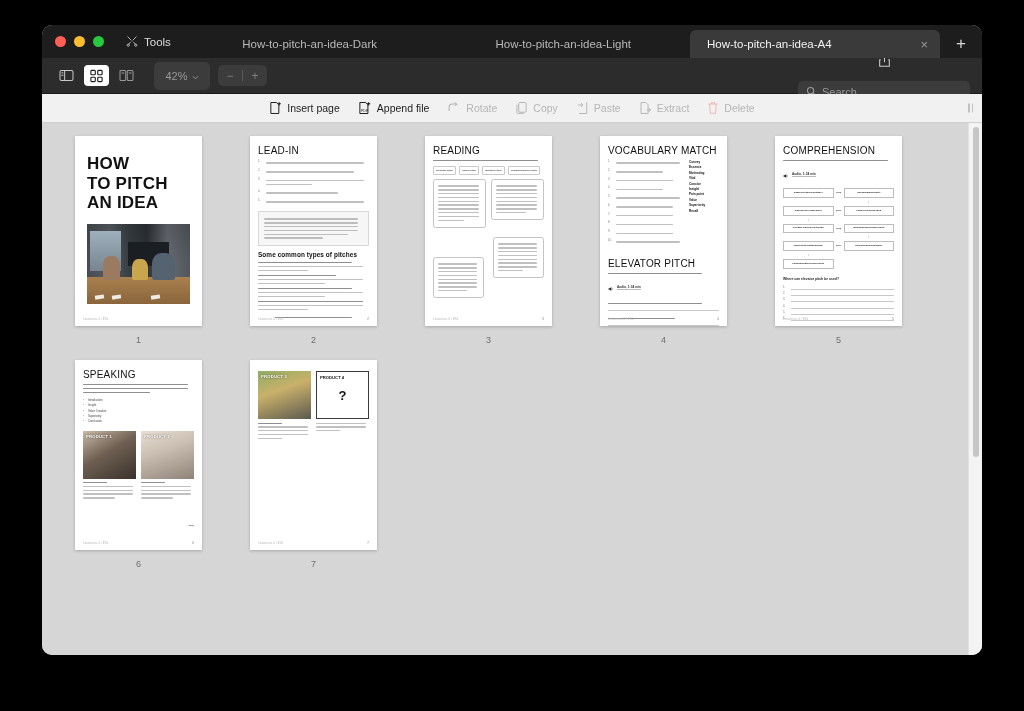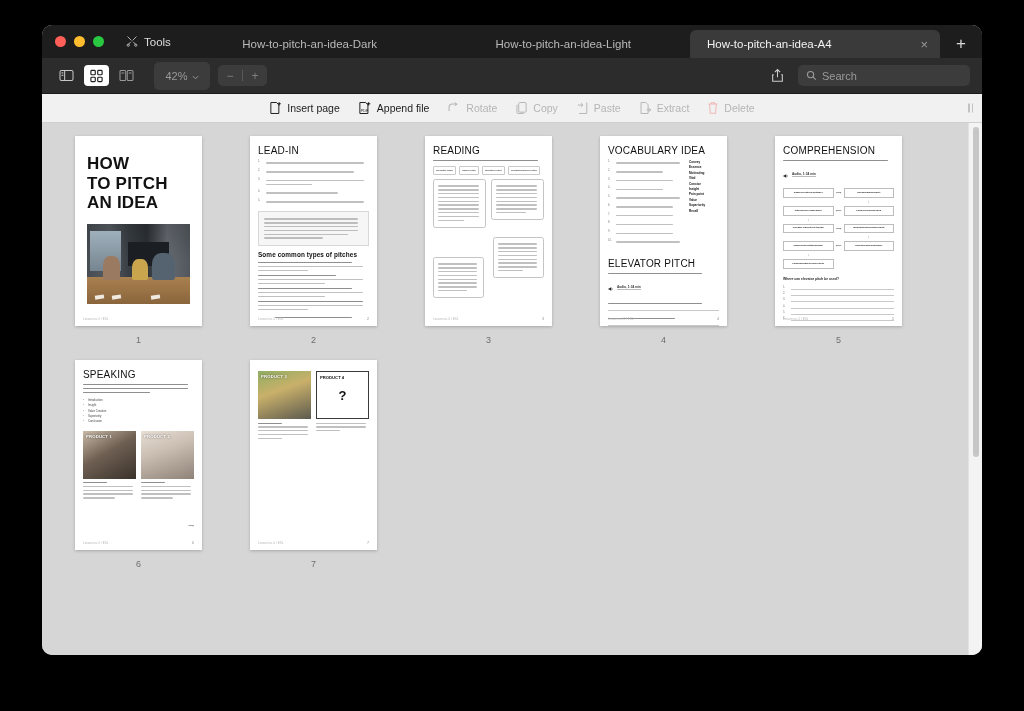--- a/index.html
+++ b/index.html
@@ -111,21 +111,21 @@
   #zoomsteppers {
     margin-left: 8px;
     height: 21px;
     background: #3c3c3c; border-radius: 5px;
     display: flex; align-items: center;
     color: #7e7e7e; font-size: 12px;
   }
   #zoomsteppers .step { width: 24px; text-align: center; }
   #zoomsteppers .divider { width: 1px; height: 11px; background: #5a5a5a; }
 
-  #toolbar-right { margin-left: auto; display: flex; align-items: center; gap: 10px; }
+  #toolbar-right { margin-left: auto; display: flex; align-items: center; gap: 10px; flex-direction: column; }
   #share-btn { width: 22px; height: 22px; display: flex; align-items: center; justify-content: center; }
   #searchbox {
     width: 172px; height: 21px;
     background: #3c3c3c; border-radius: 5px;
     display: flex; align-items: center; gap: 5px;
     padding: 0 8px;
   }
   #searchbox .ph { color: #9a9a9a; font-size: 11px; }
 
   
@@ -630,21 +630,21 @@
           <div class="p-foot">
             <span>Lesson no. 0 / ESL</span>
             <span class="pno">3</span>
           </div>
         </div>
         <div class="pagenum">3</div>
       </div>
 
       <div class="cell">
         <div class="thumb">
-          <div class="ph-h1">VOCABULARY IDEA</div>
+          <div class="ph-h1">VOCABULARY MATCH</div>
           <div class="vocab-wrap">
             <div class="vocab-list">
               <div class="numrow">
                   <span class="n">1.</span>
                   <span class="t">
                     <div class="line s95"></div>
                   </span>
                 </div>
               <div class="numrow">
                   <span class="n">2.</span>

